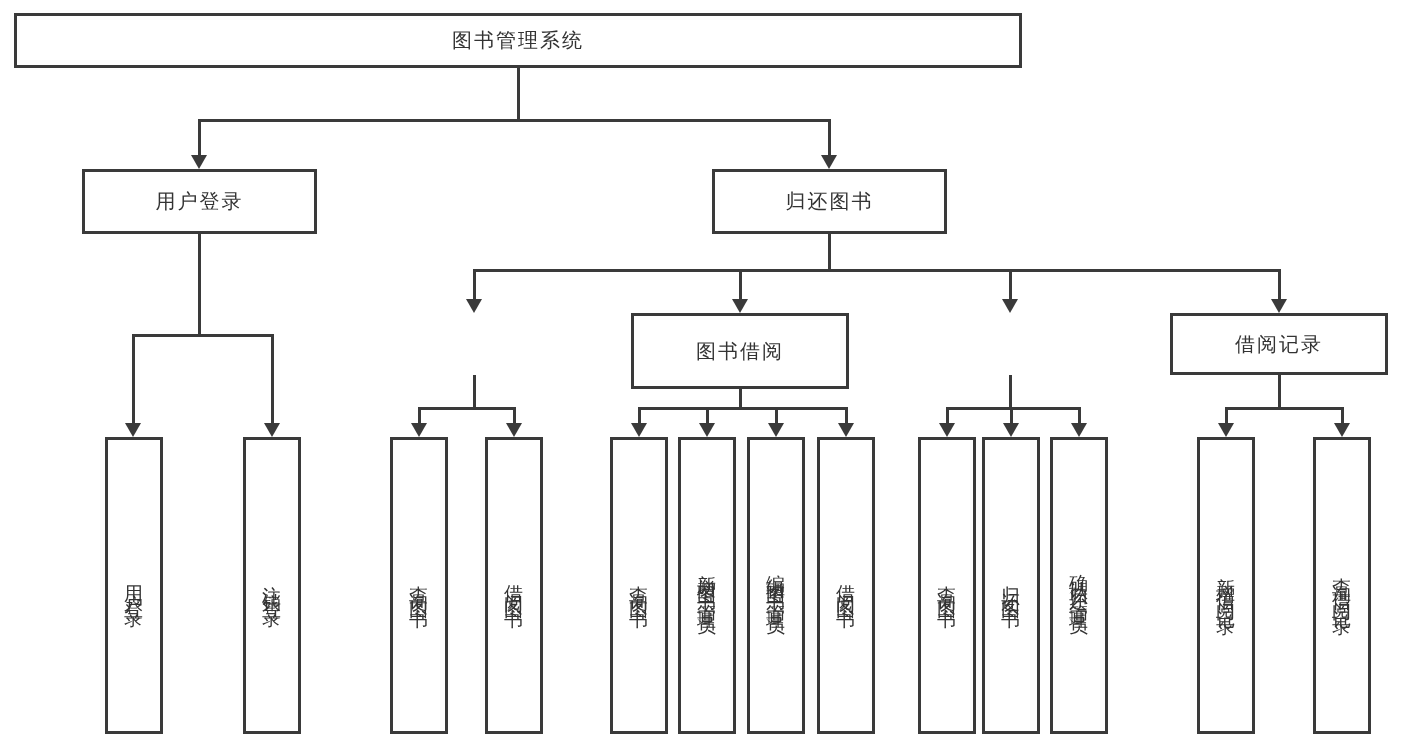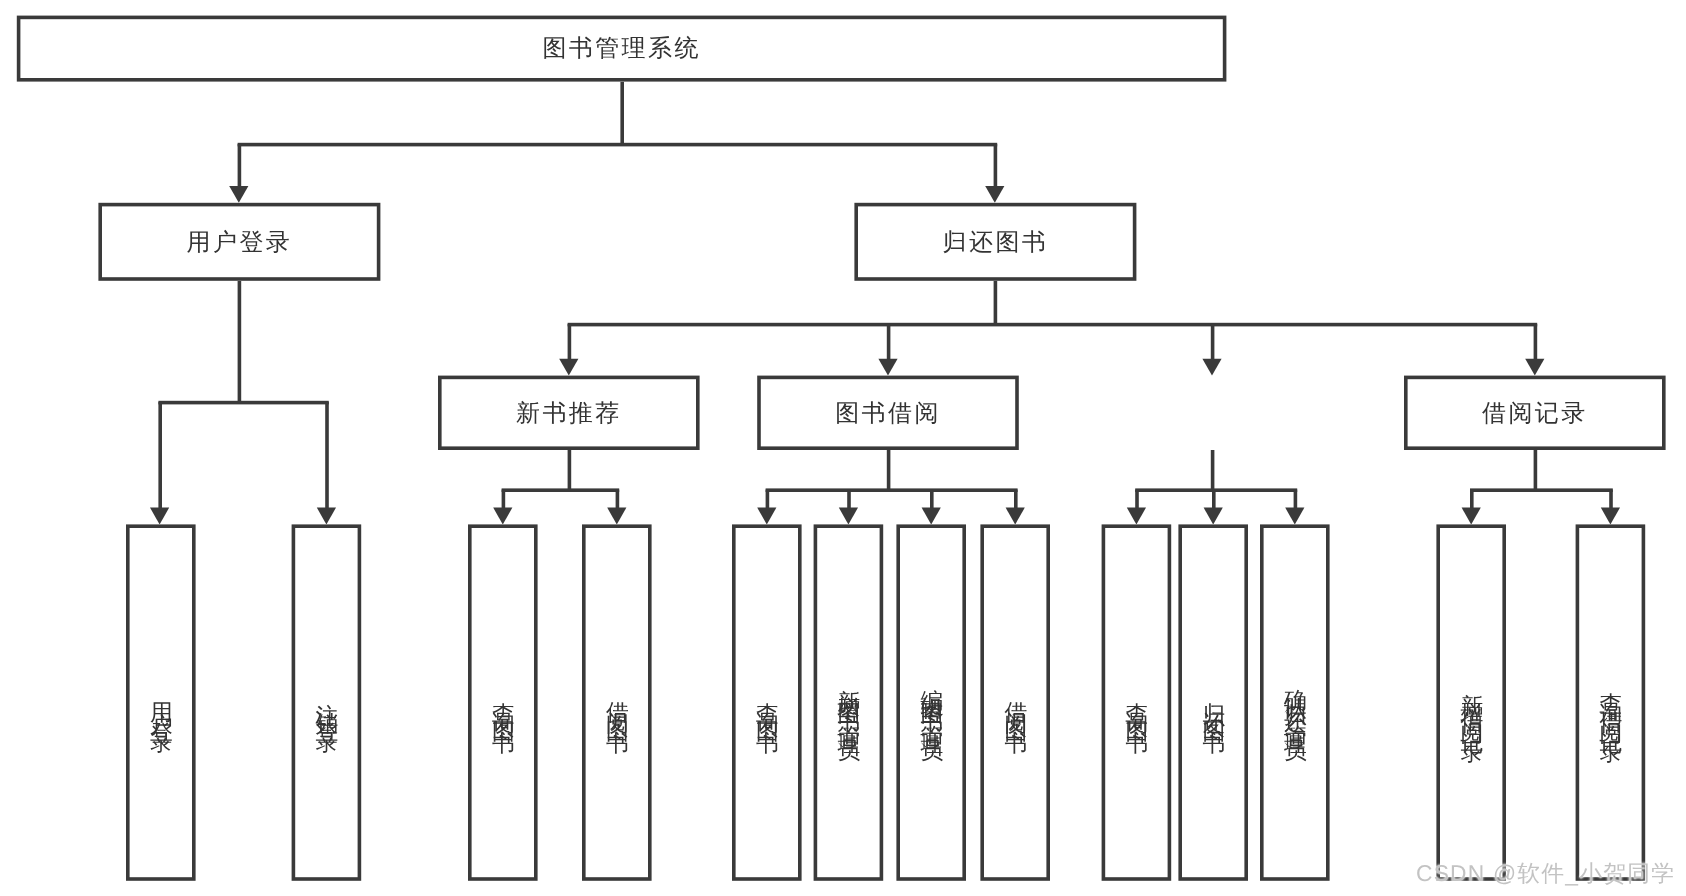--- a/index.html
+++ b/index.html
@@ -42,21 +42,21 @@
     white-space: nowrap;
   }
   .node.v-label.long .vtext {
     letter-spacing: 6px;
   }
   
   #n-root            { left: 14px;   top: 13px;  width: 1008px; height: 55px; }
   #n-user-login      { left: 82px;   top: 169px; width: 235px;  height: 65px; }
   #n-book-mgmt       { left: 712px;  top: 169px; width: 235px;  height: 65px; }
   #n-new-book-rec    { left: 365px;  top: 313px; width: 218px;  height: 62px; }
-  #n-book-borrow     { left: 631px;  top: 313px; width: 218px;  height: 62px; }
+  #n-book-borrow     { left: 631px;  top: 313px; width: 218px;  height: 76px; }
   #n-current-borrow  { left: 901px;  top: 313px; width: 218px;  height: 62px; }
   #n-borrow-record   { left: 1170px; top: 313px; width: 218px;  height: 62px; }
   .leaf { top: 437px; width: 58px; height: 297px; }
   #n-leaf-user-login     { left: 105px;  }
   #n-leaf-logout         { left: 243px;  }
   #n-leaf-query-book-1   { left: 390px;  }
   #n-leaf-borrow-book-1  { left: 485px;  }
   #n-leaf-query-book-2   { left: 610px;  }
   #n-leaf-add-book       { left: 678px;  }
   #n-leaf-edit-book      { left: 747px;  }
@@ -102,23 +102,20 @@
     <span>图书管理系统</span>
   </div>
 
   <div class="node h-label" id="n-user-login">
     <span>用户登录</span>
   </div>
   <div class="node h-label" id="n-book-mgmt">
     <span>归还图书</span>
   </div>
 
-  <div class="node h-label" id="n-new-book-rec">
-    <span>新书推荐</span>
-  </div>
   <div class="node h-label" id="n-book-borrow">
     <span>图书借阅</span>
   </div>
   <div class="node h-label" id="n-borrow-record">
     <span>借阅记录</span>
   </div>
 
   <div class="node v-label leaf" id="n-leaf-user-login">
     <span class="vtext">用户登录</span>
   </div>
@@ -207,14 +204,13 @@
       <div class="line" style="left: 1009.5px; top: 408px; width: 3px; height: 17px;"></div>
       <div class="arrowhead" style="left: 1003px; top: 423px;"></div>
       <div class="line" style="left: 1077.5px; top: 408px; width: 3px; height: 17px;"></div>
       <div class="arrowhead" style="left: 1071px; top: 423px;"></div>
       <div class="line" style="left: 1224.5px; top: 408px; width: 3px; height: 17px;"></div>
       <div class="arrowhead" style="left: 1218px; top: 423px;"></div>
       <div class="line" style="left: 1340.5px; top: 408px; width: 3px; height: 17px;"></div>
       <div class="arrowhead" style="left: 1334px; top: 423px;"></div>
     </div>
 
-  <div id="watermark">CSDN @软件_小贺同学</div>
 </div>
 
 </body></html>

